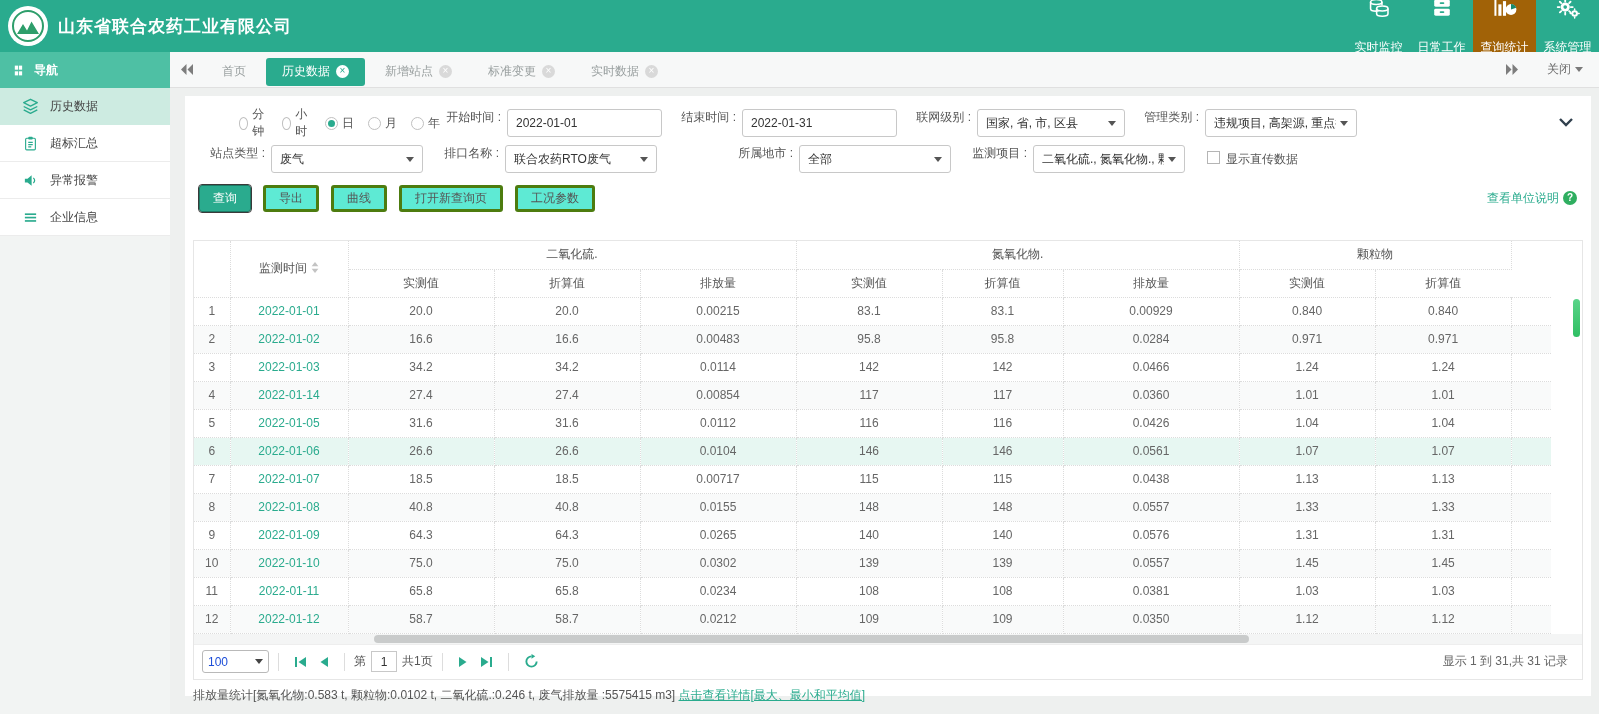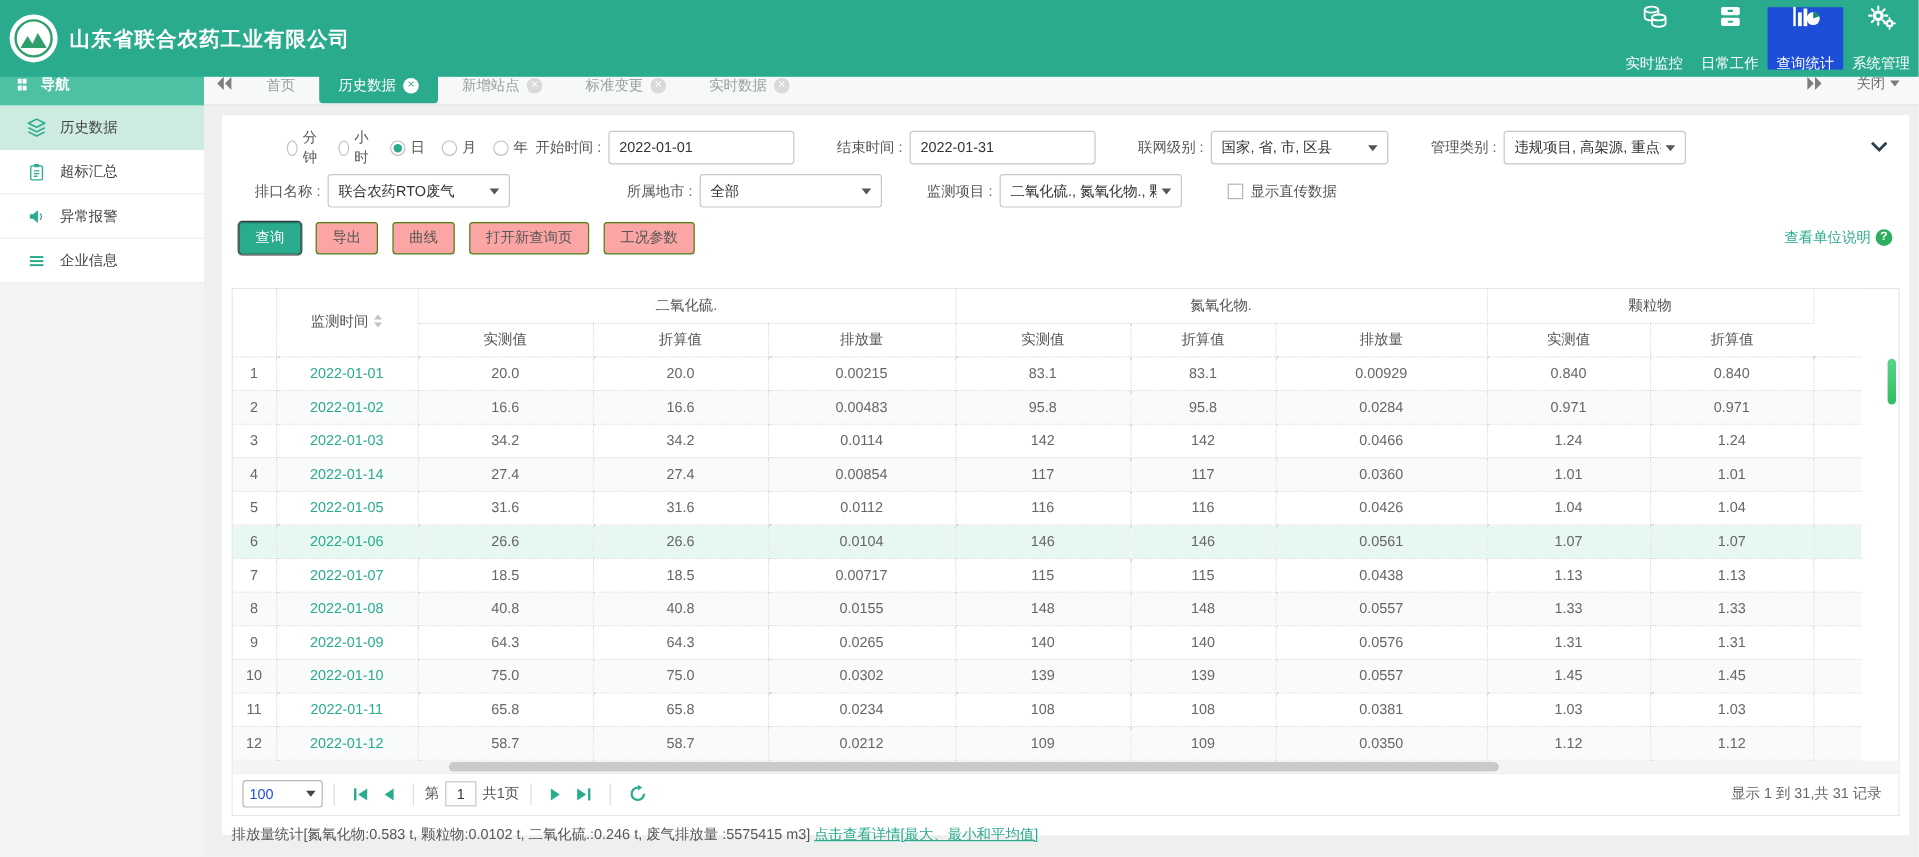--- a/index.html
+++ b/index.html
@@ -2,31 +2,31 @@
 <html><head>
 <meta charset="utf-8">
 <style>
   * { margin:0; padding:0; box-sizing:border-box; }
   body { width:1599px; height:714px; overflow:hidden; position:relative;
          font-family:"Liberation Sans","DejaVu Sans",sans-serif; font-size:12px;
          color:#555; background:#eef0ef; }
   svg { display:block; }
 
   
-  .topbar { position:absolute; left:0; top:0; width:100%; height:64px; background:#2aab8e;
+  .topbar { position:absolute; left:0; top:0; width:100%; height:52px; background:#2aab8e;
             display:flex; align-items:center; z-index:5; }
   .logo { width:40px; height:40px; border-radius:50%; background:#fff; margin-left:8px;
           display:flex; align-items:center; justify-content:center; flex-shrink:0; }
   .logo-ring { width:32px; height:32px; border-radius:50%; border:2px solid #2e9e6b;
                display:flex; align-items:center; justify-content:center; overflow:hidden; }
   .company { color:#fff; font-size:17px; font-weight:bold; margin-left:10px; letter-spacing:1px; }
   .topnav { margin-left:auto; display:flex; height:52px; }
   .topnav-item { width:63px; display:flex; flex-direction:column; align-items:center;
                  justify-content:center; gap:20px; color:#fff; cursor:pointer; }
-  .topnav-item.active { background:#1d4ed8; }
+  .topnav-item.active { background:#a16207; }
   .tn-icon { height:23px; display:flex; align-items:flex-end; }
   .tn-label { font-size:12px; }
 
   
   .sidebar { position:absolute; left:0; top:52px; width:170px; bottom:0; background:#f2f4f3; }
   .sidebar-head { height:36px; background:#4ec0a4; color:#fff; display:flex; align-items:center;
                   padding-left:14px; gap:7px; font-weight:bold; }
   .side-item { height:37px; background:#fff; border-bottom:1px solid #ececec; display:flex;
                align-items:center; padding-left:22px; gap:11px; color:#444; cursor:pointer; }
   .side-item.active { background:#cdebe1; border-bottom-color:#cdebe1; }
@@ -44,38 +44,38 @@
                font-size:10px; line-height:12px; text-align:center; }
   .tab-close.on { background:#fff; color:#2aab8e; }
   .tabbar-right { margin-left:auto; display:flex; align-items:center; gap:18px; padding-right:16px; color:#6d6d6d; }
   .close-menu { display:flex; align-items:center; gap:4px; cursor:pointer; }
   .caret-down { width:0; height:0; border-left:4px solid transparent; border-right:4px solid transparent;
                 border-top:5px solid #7a7a7a; }
 
   
   .panel { position:absolute; left:185px; top:96px; width:1406px; height:600px; background:#fff; }
   .frow { display:flex; align-items:center; height:34px; padding:0 14px; margin-top:2px; position:relative; }
-  .slot { display:flex; align-items:center; margin-right:24px; }
+  .slot { display:flex; align-items:flex-start; margin-right:8px; }
   .flabel { width:66px; text-align:right; margin-right:6px; color:#555; white-space:nowrap; }
   .select { width:152px; height:28px; border:1px solid #c8c8c8; border-radius:3px; background:#fff;
             display:flex; align-items:center; justify-content:space-between; padding:0 8px; cursor:pointer; }
   .select .val { color:#333; white-space:nowrap; overflow:hidden; }
   .sel-caret { width:0; height:0; border-left:4px solid transparent; border-right:4px solid transparent;
                border-top:5px solid #555; flex-shrink:0; margin-left:4px; }
   .tinput { width:155px; height:28px; border:1px solid #c8c8c8; border-radius:3px; padding:0 8px;
             font-family:inherit; font-size:12px; color:#333; }
   .radio-group { display:flex; align-items:center; gap:14px; margin-left:40px; width:196px; }
   .radio-item { display:flex; align-items:center; gap:4px; cursor:pointer; }
   .radio { width:13px; height:13px; border:1px solid #c0c0c0; border-radius:50%; background:#fff;
            display:inline-flex; align-items:center; justify-content:center; }
   .radio.checked::after { content:""; width:7px; height:7px; border-radius:50%; background:#2aab8e; }
   .checkbox { width:13px; height:13px; border:1px solid #b5b5b5; background:#fff; margin-right:6px; }
   .collapse-btn { position:absolute; right:18px; top:12px; cursor:pointer; }
   .btnrow { height:36px; display:flex; align-items:center; padding:0 14px; margin-top:4px; }
-  .btn { height:27px; padding:0 13px; margin-right:12px; background:#fca5a5; border:1px solid #4d7c0f;
+  .btn { height:27px; padding:0 13px; margin-right:12px; background:#5eead4; border:3px solid #4d7c0f;
          border-radius:3px; font-family:inherit; font-size:12px; color:#555; cursor:pointer; }
   .btn.primary { background:#2aab8e; color:#fff; border:1px solid #1d7a65; outline:1px solid #3a3a3a; outline-offset:0px; }
   .unit-link { margin-left:auto; color:#2aab8e; display:flex; align-items:center; gap:4px; cursor:pointer; }
   .qmark { width:14px; height:14px; border-radius:50%; background:#2fae60; color:#fff; font-size:10px;
            font-weight:bold; text-align:center; line-height:14px; }
 
   
   .grid-box { margin:24px 8px 0 8px; border:1px solid #e6e6e6; position:relative; }
   table { border-collapse:collapse; table-layout:fixed; width:1357px; }
   th, td { border-right:1px dotted #dcdcdc; border-bottom:1px dotted #dcdcdc; height:28px;
@@ -340,20 +340,27 @@
       </div>
     </div>
     <span class="collapse-btn">
       <svg width="14" height="9" viewBox="0 0 14 9">
           <path d="M1 1 L7 7 L13 1" stroke="#31404e" stroke-width="2.4" fill="none"></path>
         </svg>
     </span>
   </div>
 
   <div class="frow">
+    <div class="slot">
+      <span class="flabel">站点类型 :</span>
+      <div class="select">
+        <span class="val">废气</span>
+        <span class="sel-caret"></span>
+      </div>
+    </div>
     <div class="slot" style="margin-left:2px;">
       <span class="flabel">排口名称 :</span>
       <div class="select">
         <span class="val">联合农药RTO废气</span>
         <span class="sel-caret"></span>
       </div>
     </div>
     <div class="slot" style="margin-left:62px;">
       <span class="flabel">所属地市 :</span>
       <div class="select">

